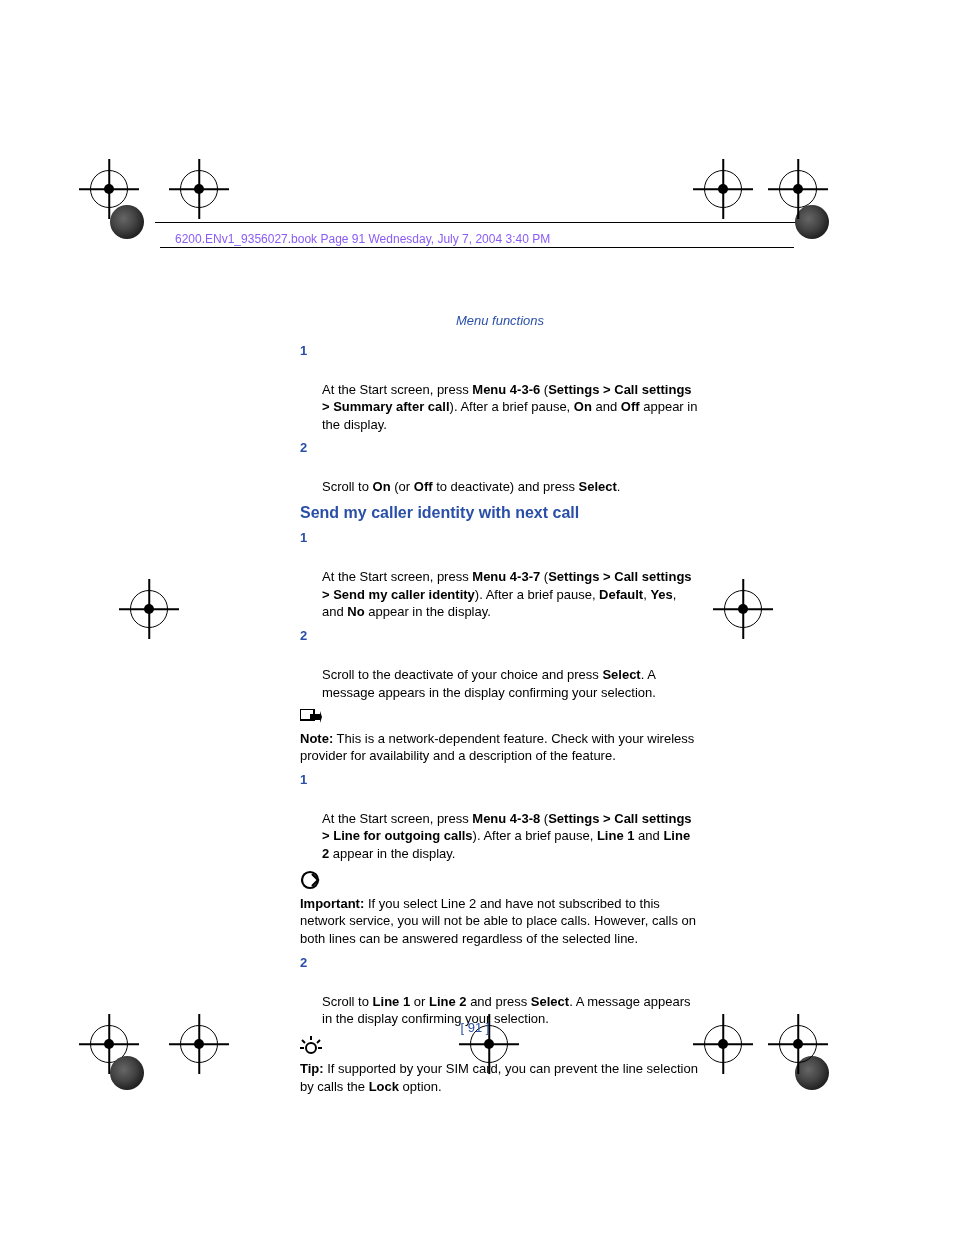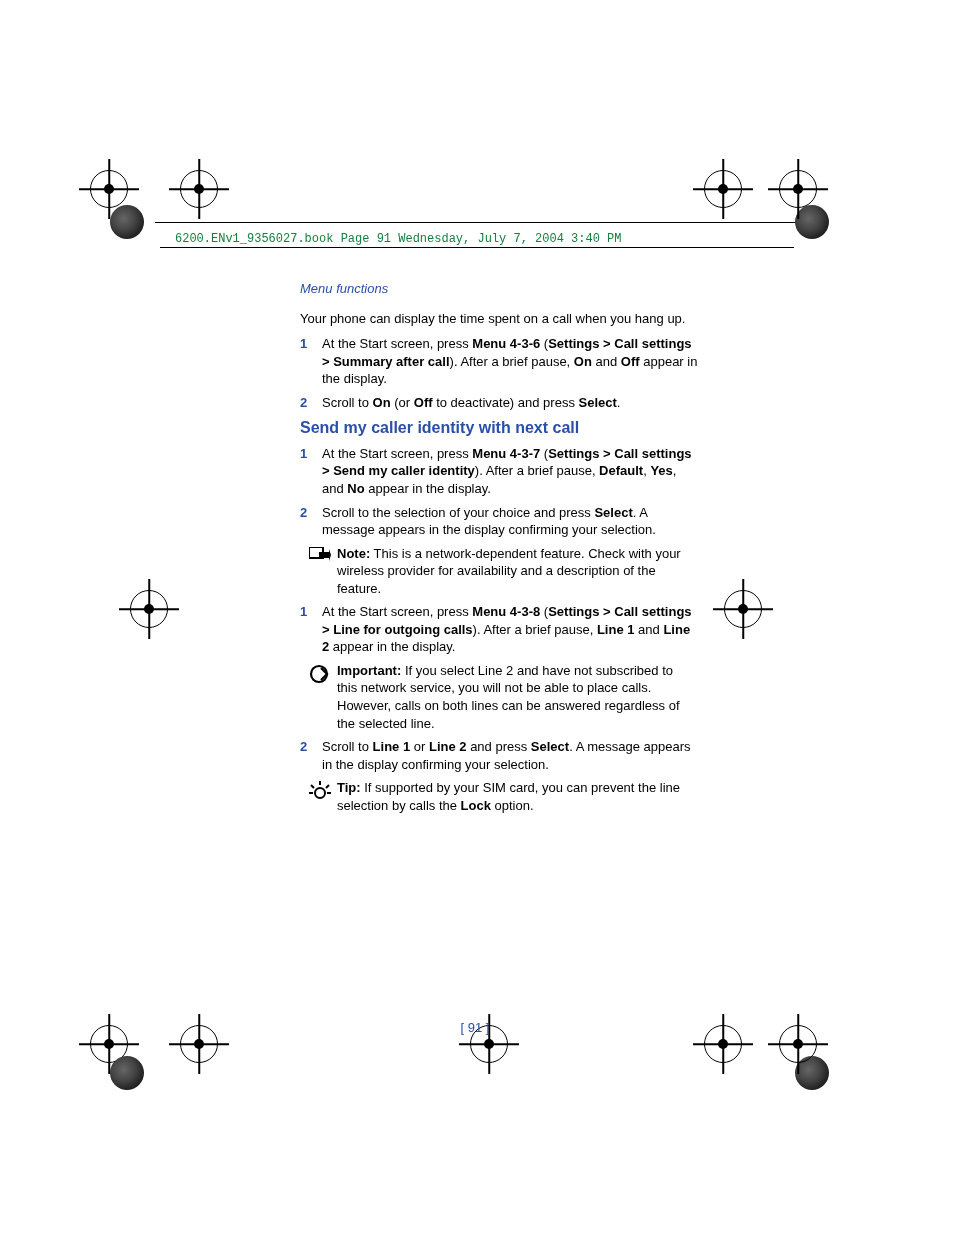--- a/index.html
+++ b/index.html
@@ -73,72 +73,74 @@
     left: 155px;
     right: 155px;
     border-top: 1px solid #000;
   }
 
   .page-header-line {
     position: absolute;
     top: 232px;
     left: 175px;
     font-size: 12px;
-    font-family: Liberation Mono, monospace;
-    color: #15803d;
+    font-family: Liberation Sans, sans-serif;
+    color: #8b5cf6;
   }
   .page-header-rule {
     position: absolute;
     top: 247px;
     left: 160px;
     right: 160px;
     border-top: 1px solid #000;
   }
 
   .content {
     position: absolute;
     top: 280px;
     left: 300px;
     width: 400px;
     font-family: Verdana, Arial, sans-serif;
     font-size: 13px;
     line-height: 1.35;
     color: #000;
   }
   .section-label {
-    text-align: left;
+    text-align: center;
     font-style: italic;
     color: #2a4fa8;
     font-family: Verdana, Arial, sans-serif;
     font-size: 13px;
     margin-bottom: 12px;
+    margin-top: 32px;
   }
   h3 {
     color: #2a4fa8;
     font-family: Verdana, Arial, sans-serif;
     font-weight: bold;
     font-size: 16px;
     margin: 6px 0 2px 0;
   }
   p { margin: 4px 0 8px 0; }
   .step {
     display: flex;
     margin: 6px 0;
   }
   .step-num {
     color: #2a4fa8;
     font-weight: bold;
     width: 22px;
     flex-shrink: 0;
   }
-  .step-body { flex: 1; }
+  .step-body { flex: 1; margin-top: 39px; }
   .note-row {
     display: flex;
-    margin: 6px 9px;
+    margin: 6px 0;
     align-items: flex-start;
+    flex-direction: column;
   }
   .note-icon {
     width: 28px;
     flex-shrink: 0;
     padding-top: 2px;
   }
   .note-body { flex: 1; }
   b { font-weight: bold; }
 
   .page-number {
@@ -229,21 +231,20 @@
       <div class="crop-inner"></div>
     </div>
   </div>
 
 <div class="page-header-line">6200.ENv1_9356027.book  Page 91  Wednesday, July 7, 2004  3:40 PM</div>
 <div class="page-header-rule"></div>
 
 <div class="content">
   <div class="section-label">Menu functions</div>
 
-  <p>Your phone can display the time spent on a call when you hang up.</p>
   <div class="step">
     <div class="step-num">1</div>
     <div class="step-body">
       <span>At the Start screen, press </span><b>Menu 4-3-6</b><span> (</span><b>Settings &gt; Call settings &gt; Summary after call</b><span>). After a brief pause, </span><b>On</b><span> and </span><b>Off</b><span> appear in the display.</span>
     </div>
   </div>
   <div class="step">
     <div class="step-num">2</div>
     <div class="step-body">
       <span>Scroll to </span><b>On</b><span> (or </span><b>Off</b><span> to deactivate) and press </span><b>Select</b><span>.</span>
@@ -253,21 +254,21 @@
   <h3>Send my caller identity with next call</h3>
   <div class="step">
     <div class="step-num">1</div>
     <div class="step-body">
       <span>At the Start screen, press </span><b>Menu 4-3-7</b><span> (</span><b>Settings &gt; Call settings &gt; Send my caller identity</b><span>). After a brief pause, </span><b>Default</b><span>, </span><b>Yes</b><span>, and </span><b>No</b><span> appear in the display.</span>
     </div>
   </div>
   <div class="step">
     <div class="step-num">2</div>
     <div class="step-body">
-      <span>Scroll to the selection of your choice and press </span><b>Select</b><span>. A message appears in the display confirming your selection.</span>
+      <span>Scroll to the deactivate of your choice and press </span><b>Select</b><span>. A message appears in the display confirming your selection.</span>
     </div>
   </div>
 
   <div class="note-row">
     <div class="note-icon">
       <svg width="22" height="16" viewBox="0 0 22 16">
           <rect x="0" y="0" width="14" height="11" fill="none" stroke="#000" stroke-width="2"></rect>
           <path d="M10 5 L20 5 L20 2 L22 8 L20 14 L20 11 L10 11 Z" fill="#000"></path>
         </svg>
     </div>

